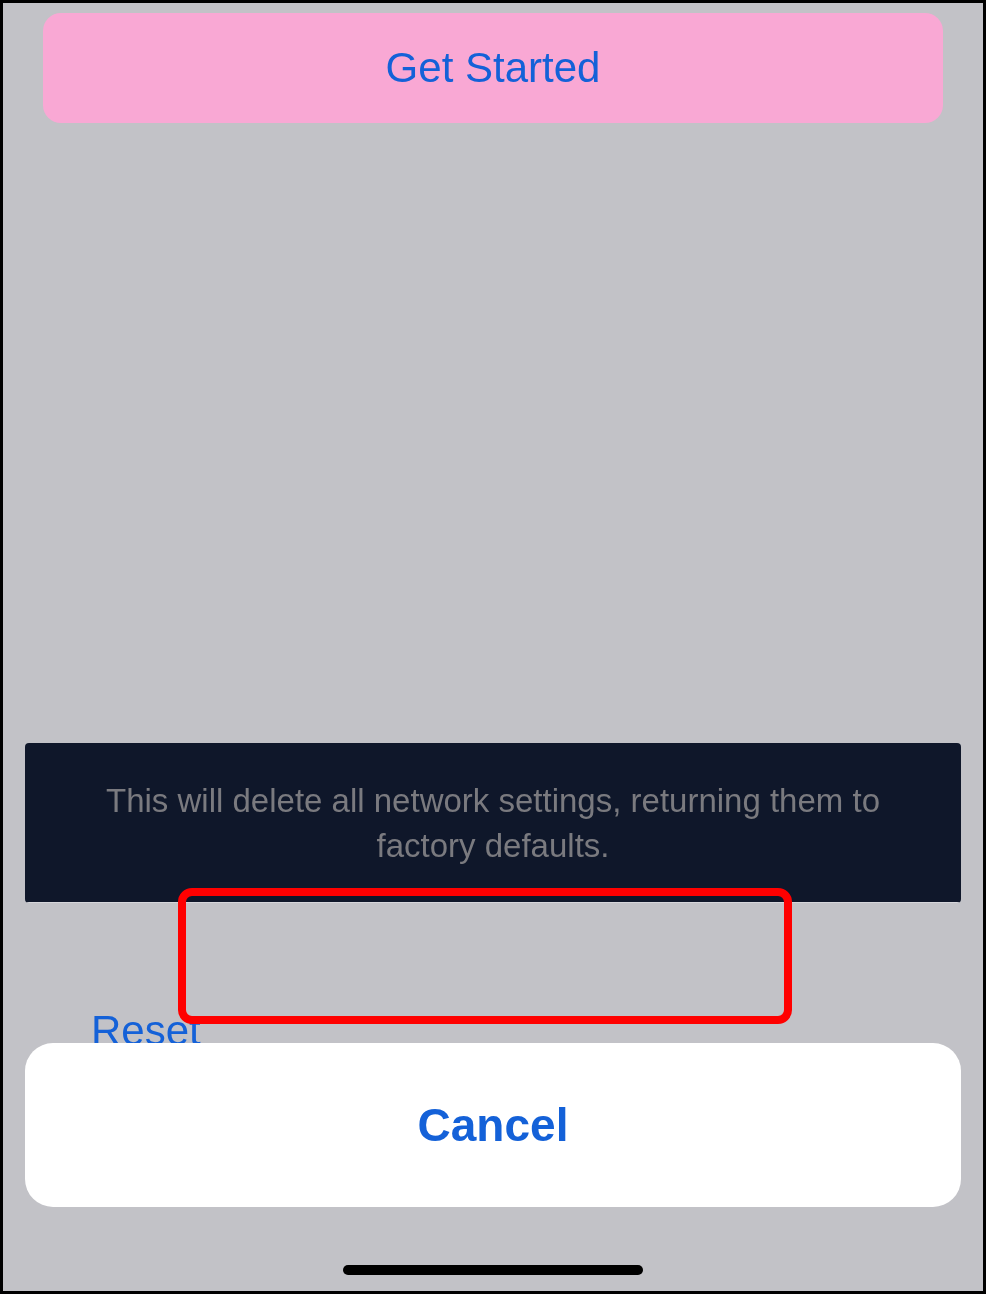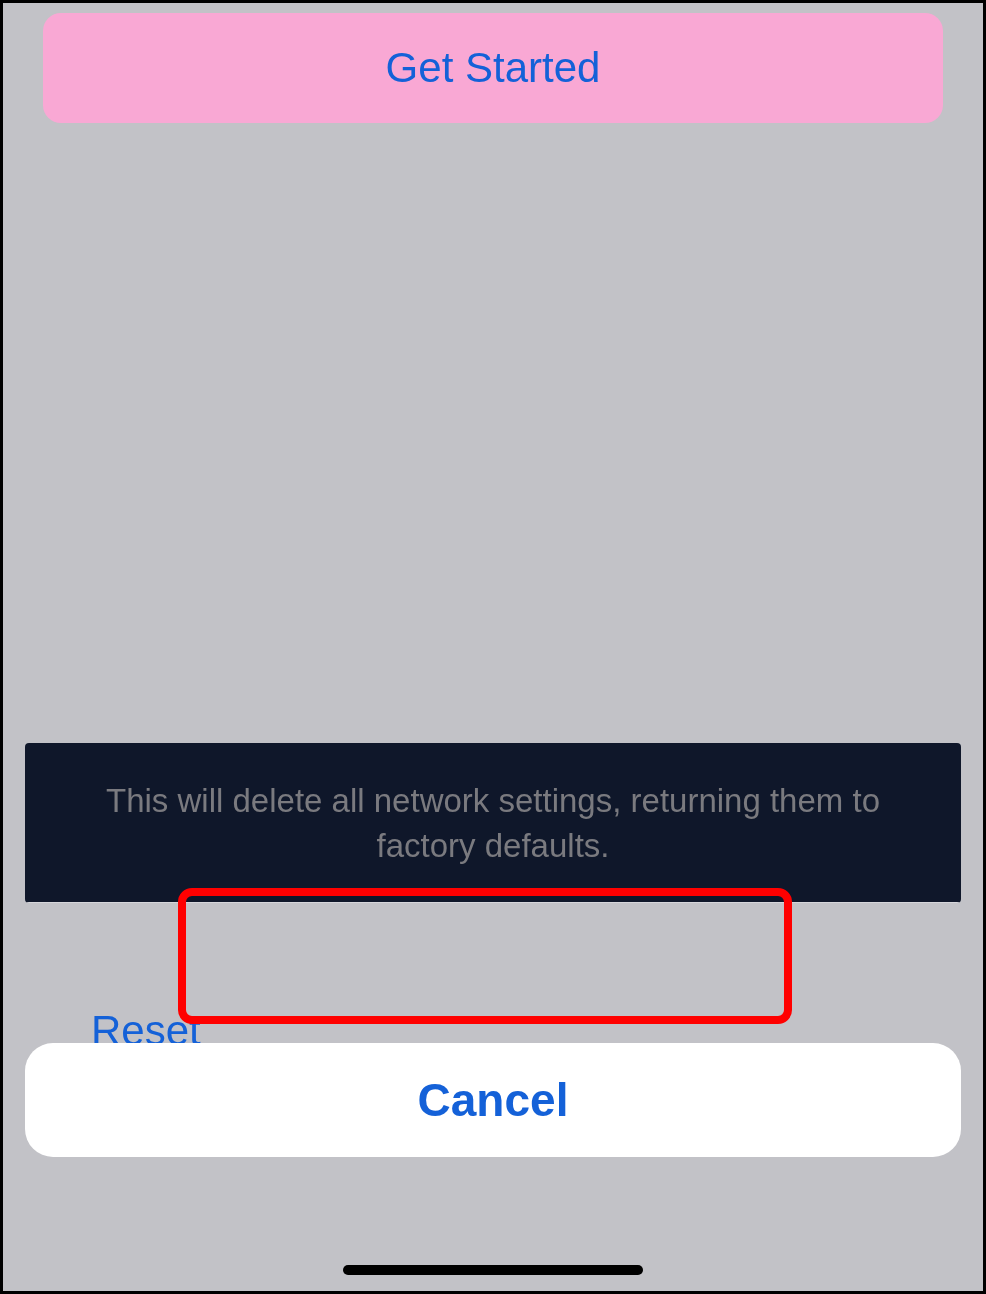--- a/index.html
+++ b/index.html
@@ -80,21 +80,21 @@
       border: 8px solid #ff0000;
       border-radius: 14px;
       pointer-events: none;
       z-index: 10;
     }
     .cancel-button {
       position: absolute;
       left: 22px;
       right: 22px;
       top: 1040px;
-      height: 114px;
+      height: 164px;
       background: #ffffff;
       border-radius: 28px;
       display: flex;
       align-items: center;
       justify-content: center;
       cursor: pointer;
     }
     .cancel-label {
       color: #1461d8;
       font-size: 46px;

